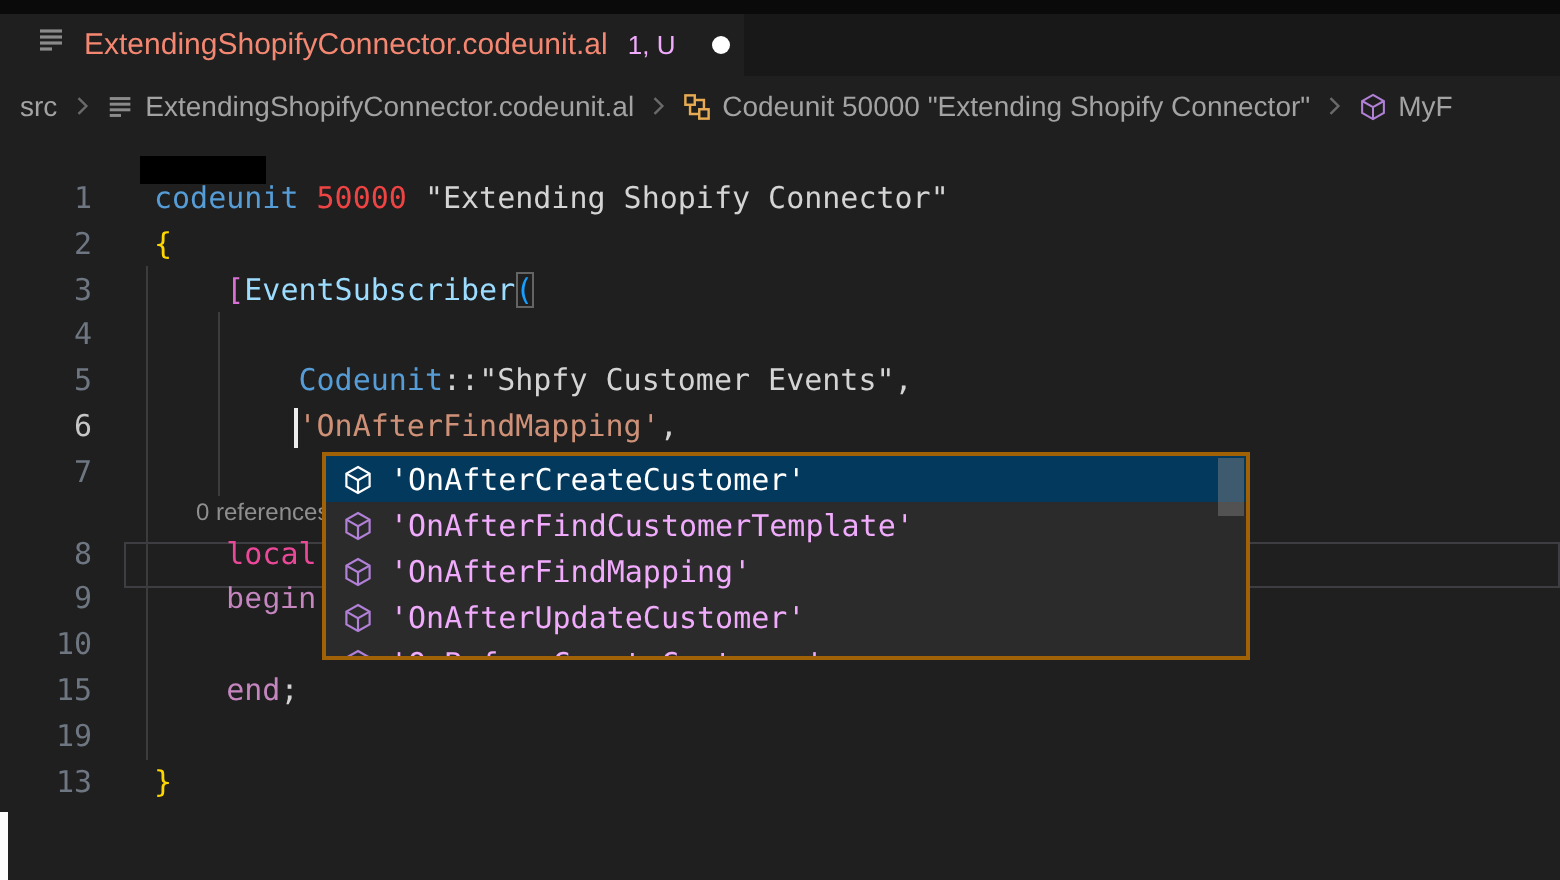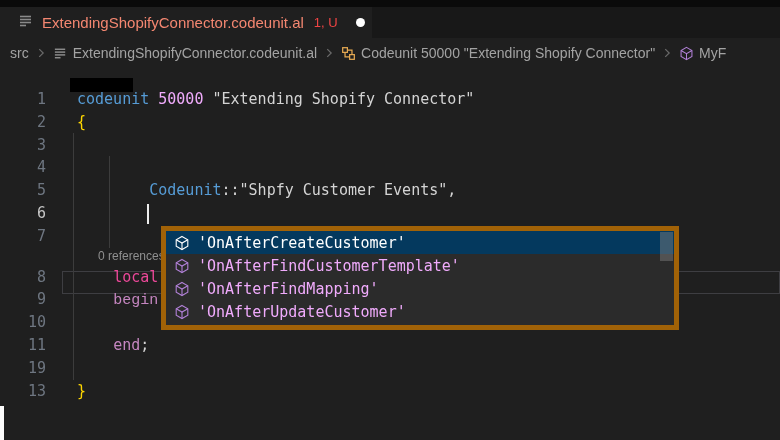--- a/index.html
+++ b/index.html
@@ -12,21 +12,21 @@
   }
 
   
   .tabbar { position:absolute; left:0; top:0; width:780px; height:38px; background:#181818; }
   .topstrip { position:absolute; left:0; top:0; width:780px; height:7px; background:#0a0a0a; }
   .tab {
     position:absolute; left:0; top:7px; height:31px; width:372px;
     background:#1f1f1f; display:flex; align-items:center; padding-left:18px; gap:8px;
   }
   .tab-label { color:#f48771; font-size:15px; white-space:nowrap; }
-  .tab-badge { color:#ef4444; font-size:13px; margin-left:2px; }
+  .tab-badge { color:#f0abfc; font-size:13px; margin-left:2px; }
   .dirty-dot { width:9px; height:9px; border-radius:50%; background:#ffffff; margin-left:10px; flex:none; }
 
   
   .breadcrumbs {
     position:absolute; left:0; top:38px; width:780px; height:30px;
     display:flex; align-items:center; padding-left:10px; gap:5px;
     font-size:14px; color:#a3a3a3; white-space:nowrap; overflow:hidden;
   }
   .crumb { display:flex; align-items:center; gap:5px; flex:none;justify-content:center; }
   .crumb svg { flex:none; display:block; }
@@ -51,22 +51,22 @@
   .tok.match { outline:1px solid #646464; outline-offset:-1px; }
   .codelens {
     position:absolute; left:98px; top:249px; font-size:12px; color:#8f8f8f; z-index:2;
   }
   .cursor { position:absolute; left:147px; top:204px; width:2px; height:20px; background:#ececec; z-index:3; }
   .redaction { position:absolute; left:70px; top:78px; width:63px; height:14px; background:#000; z-index:4; }
   .white-sliver { position:absolute; left:0; top:406px; width:4px; height:34px; background:#fcfcfc; z-index:30; }
 
   
   .suggest {
-    position:absolute; left:161px; top:226px; width:518px; height:104px;
-    background:#2b2b2b; border:5px solid #a16207; overflow:hidden; z-index:20;
+    position:absolute; left:161px; top:226px; width:464px; height:104px;
+    background:#2b2b2b; border:2px solid #a16207; overflow:hidden; z-index:20;
   }
   .suggest-item {
     height:23px; display:flex; align-items:center; gap:8px; padding-left:8px;
     font-family:"DejaVu Sans Mono", monospace; font-size:15px; color:#f0abfc; white-space:nowrap;
   }
   .suggest-item.selected { background:#04395e; color:#ffffff; }
   .suggest-item svg { flex:none; display:block; }
   .scroll-thumb {
     position:absolute; top:1px; right:1px; width:13px; height:29px;
     background:rgba(130,130,130,0.45); z-index:21;
@@ -138,57 +138,59 @@
   </span>
 </div>
 
 <div class="editor">
   <div class="curline"></div>
   <div class="guide" style="left:73px; top:65px; height:247px;"></div>
   <div class="guide" style="left:109px; top:88px; height:92px;"></div>
   <div id="lines-host">
       <div class="code-line" style="top: 20px;">
         <div class="ln">1</div>
-        <span class="ctext"><span class="tok" style="color: rgb(86, 156, 214);">codeunit</span><span class="tok" style="color: rgb(212, 212, 212);"> </span><span class="tok" style="color: #f0abfc;">50000</span><span class="tok" style="color: rgb(212, 212, 212);"> </span><span class="tok" style="color: rgb(212, 212, 212);">"Extending Shopify Connector"</span></span>
+        <span class="ctext"><span class="tok" style="color: rgb(86, 156, 214);">codeunit</span><span class="tok" style="color: rgb(212, 212, 212);"> </span><span class="tok" style="color: #ef4444;">50000</span><span class="tok" style="color: rgb(212, 212, 212);"> </span><span class="tok" style="color: rgb(212, 212, 212);">"Extending Shopify Connector"</span></span>
       </div>
       <div class="code-line" style="top: 42.8px;">
         <div class="ln">2</div>
         <span class="ctext"><span class="tok" style="color: rgb(255, 215, 0);">{</span></span>
       </div>
       <div class="code-line" style="top: 65.6px;">
         <div class="ln">3</div>
+        <span class="ctext"><span class="tok" style="color: rgb(212, 212, 212);">    </span><span class="tok" style="color: rgb(218, 112, 214);">[</span><span class="tok" style="color: rgb(156, 220, 254);">EventSubscriber</span><span class="tok match" style="color: rgb(23, 159, 255);">(</span></span>
       </div>
       <div class="code-line" style="top: 88.4px;">
         <div class="ln">4</div>
       </div>
       <div class="code-line" style="top: 111.2px;">
         <div class="ln">5</div>
         <span class="ctext"><span class="tok" style="color: rgb(212, 212, 212);">        </span><span class="tok" style="color: rgb(86, 156, 214);">Codeunit</span><span class="tok" style="color: rgb(212, 212, 212);">::</span><span class="tok" style="color: rgb(212, 212, 212);">"Shpfy Customer Events"</span><span class="tok" style="color: rgb(212, 212, 212);">,</span></span>
       </div>
       <div class="code-line" style="top: 134px;">
         <div class="ln active">6</div>
+        <span class="ctext"><span class="tok" style="color: rgb(212, 212, 212);">        </span><span class="tok" style="color: rgb(206, 145, 120);">'OnAfterFindMapping'</span><span class="tok" style="color: rgb(212, 212, 212);">,</span></span>
       </div>
       <div class="code-line" style="top: 156.8px;">
         <div class="ln">7</div>
         <span class="ctext"></span>
       </div>
       <div class="code-line" style="top: 197.6px;">
         <div class="ln">8</div>
         <span class="ctext"><span class="tok" style="color: rgb(212, 212, 212);">    </span><span class="tok" style="color: #ec4899;">local</span></span>
       </div>
       <div class="code-line" style="top: 220.4px;">
         <div class="ln">9</div>
         <span class="ctext"><span class="tok" style="color: rgb(212, 212, 212);">    </span><span class="tok" style="color: rgb(197, 134, 192); font-family: Liberation Mono, monospace;">begin</span></span>
       </div>
       <div class="code-line" style="top: 243.2px;">
         <div class="ln">10</div>
         <span class="ctext"></span>
       </div>
       <div class="code-line" style="top: 266px;">
-        <div class="ln">11</div>
+        <div class="ln">15</div>
         <span class="ctext"><span class="tok" style="color: rgb(212, 212, 212);">    </span><span class="tok" style="color: rgb(197, 134, 192); margin-top: 39px;">end</span><span class="tok" style="color: rgb(212, 212, 212);">;</span></span>
       </div>
       <div class="code-line" style="top: 288.8px;">
         <div class="ln">19</div>
         <span class="ctext"></span>
       </div>
       <div class="code-line" style="top: 311.6px;">
         <div class="ln">13</div>
         <span class="ctext"><span class="tok" style="color: rgb(255, 215, 0);">}</span></span>
       </div>

